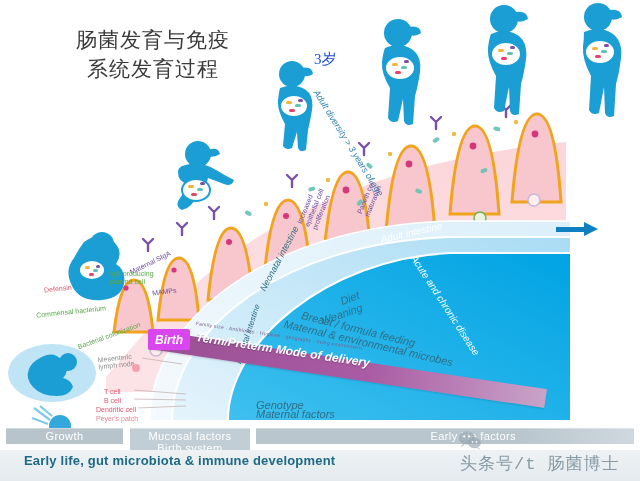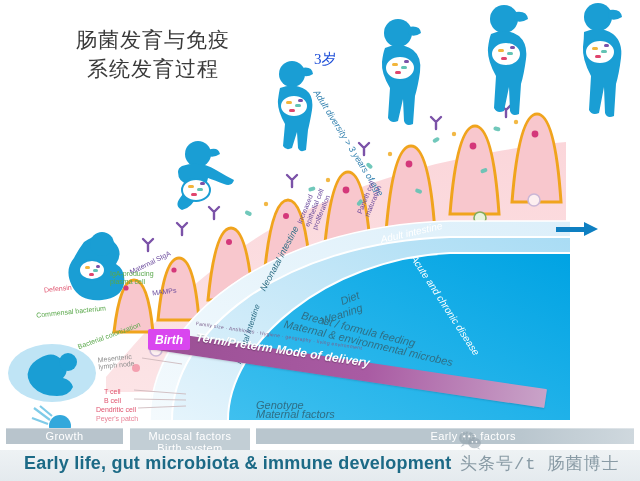--- a/index.html
+++ b/index.html
@@ -64,21 +64,21 @@
   #bar-growth{left:6px;top:428px;width:117px;height:16px;align-items:center;}
   #bar-mucosal{left:130px;top:428px;width:120px;height:28px;flex-direction:column;
       background:#c2ced5;}
   #bar-early{left:256px;top:428px;width:378px;height:16px;
       background:linear-gradient(90deg,#b9c6ce 0%,#b9c6ce 70%,#cfd8de 100%);
       justify-content:flex-end;padding-right:118px;box-sizing:border-box;}
 
   
   .headline{position:absolute;left:0;top:450px;width:640px;height:31px;
       background:linear-gradient(180deg,#eef2f4 0%,#e4eaee 100%);}
-  .headline span{position:absolute;left:24px;top:3px;font-size:18px;font-weight:bold;
+  .headline span{position:absolute;left:24px;top:3px;font-size:13px;font-weight:bold;
       color:#1c6a86;letter-spacing:.2px;}
 
   
   .wm{position:absolute;color:rgba(150,165,175,.75);font-family:"Liberation Sans",sans-serif;}
   #wm-top{left:486px;top:432px;font-size:15px;letter-spacing:1px;}
   #wm-bot{left:460px;top:452px;font-size:17px;letter-spacing:1px;color:rgba(120,140,152,.85);font-family:Liberation Mono, monospace;}
   #wm-wechat{position:absolute;left:458px;top:430px;width:24px;height:20px;}
 </style>
 </head>
 <body>

